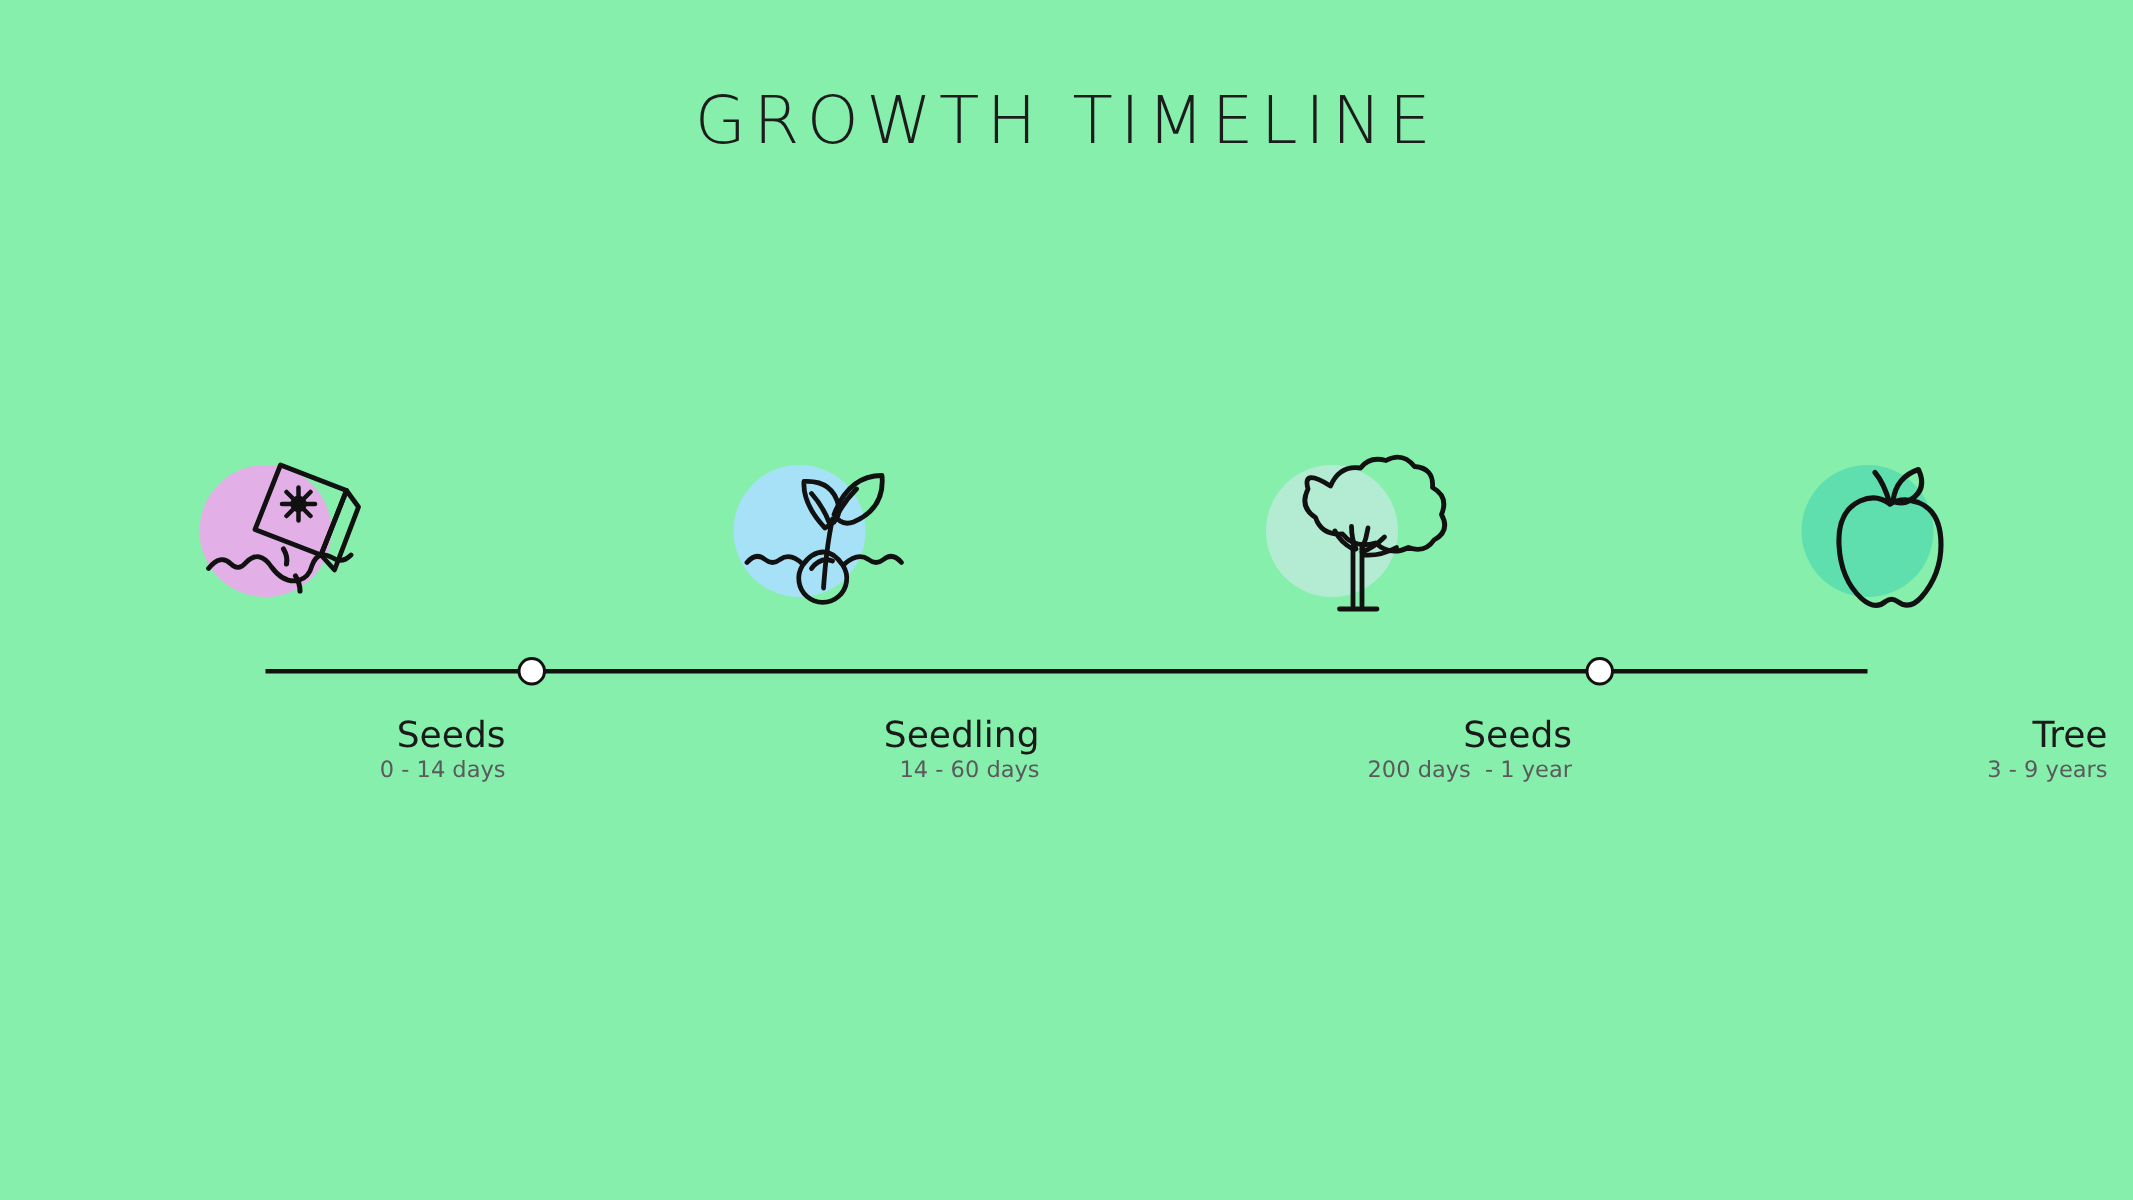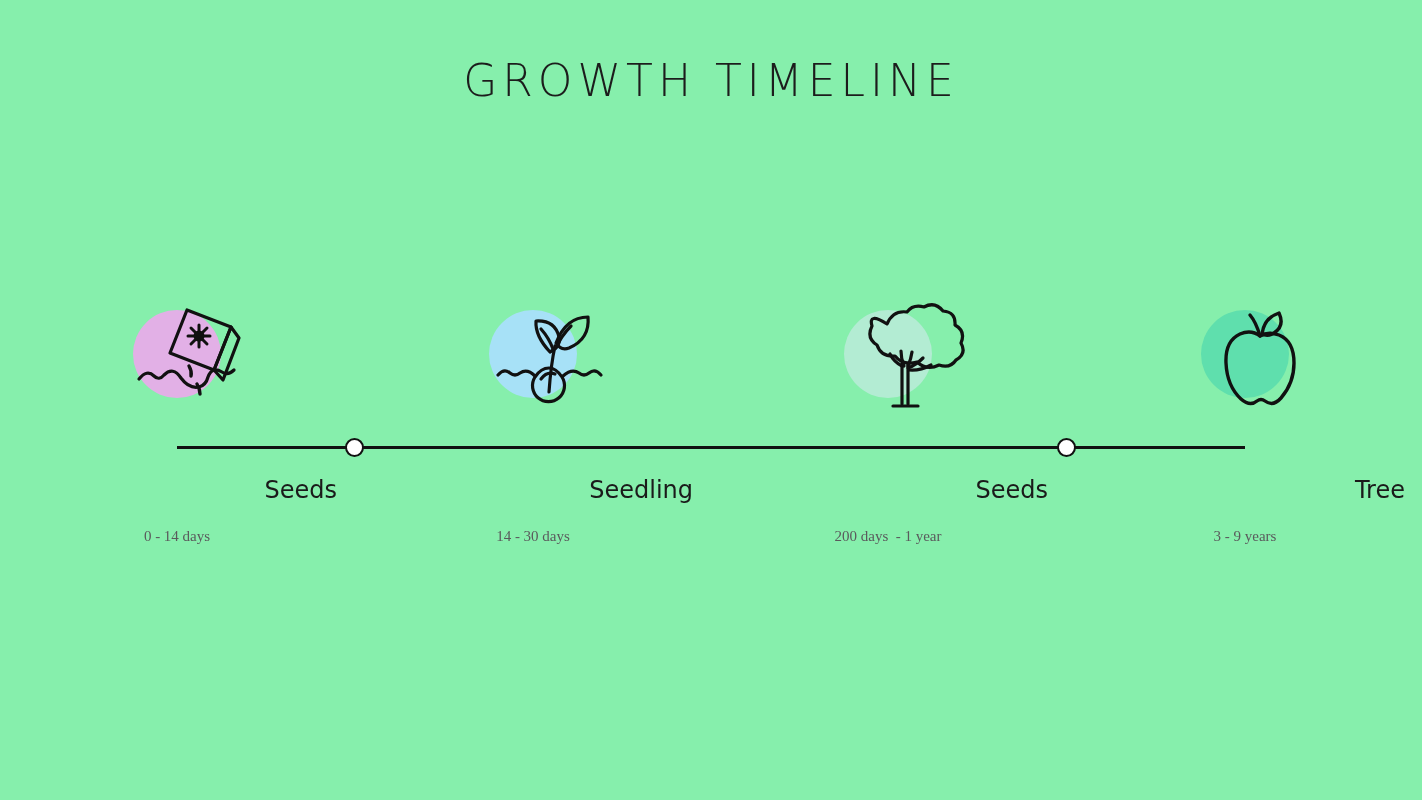--- a/index.html
+++ b/index.html
@@ -95,29 +95,28 @@
     width: 320px;
     text-align: right;
     font-size: 24px;
     font-weight: 400;
     color: #1a1a1a;
     white-space: pre;
   }
 
   .stage-sub {
     position: absolute;
-    top: 528px;
+    top: 504px;
     left: -160px;
     width: 320px;
-    text-align: center;
+    text-align: right;
     font-size: 15px;
     font-weight: 400;
     color: #5a5a5c;
     white-space: pre;
-    font-family: Liberation Serif, serif;
   }
 </style>
 </head>
 <body style="background: rgb(255, 255, 255);">
 
 <div class="slide">
 
   <div class="title">GROWTH TIMELINE</div>
 
   <div class="axis-line"></div>
@@ -155,21 +154,21 @@
         <path d="M67 56 q-15 -16 -14 -31 q19 -1 23 16 q2 9 -9 15 Z"></path>
         <path d="M58 33 q8 9 12 20"></path>
         <path d="M52 81 a16 16 0 1 0 27 0 q-6 -9 -13 -9 q-8 0 -14 9 Z"></path>
         <path d="M58 83 q6 -8 14 -5"></path>
         <path d="M52 80 q-8 -8 -15 -3 q-5 4 -10 0 q-6 -5 -12 2"></path>
         <path d="M80 80 q9 -8 16 -3 q5 4 10 0 q6 -5 12 2"></path>
       </g>
     </svg>
     <div class="marker" style="left:533px"></div>
     <div class="stage-label">Seedling</div>
-    <div class="stage-sub">14 - 30 days</div>
+    <div class="stage-sub">14 - 60 days</div>
   </div>
 
   <div class="stage" style="left:888px">
     <div class="blob" style="background: rgb(179, 236, 211);"></div>
     <svg class="icon-art" viewBox="0 0 130 120">
       <g fill="none" stroke="#111111" stroke-width="3.2" stroke-linecap="round" stroke-linejoin="round">
         <path d="M49 28
                  q6 -14 20 -12
                  q6 -8 17 -5
                  q11 -6 19 4

